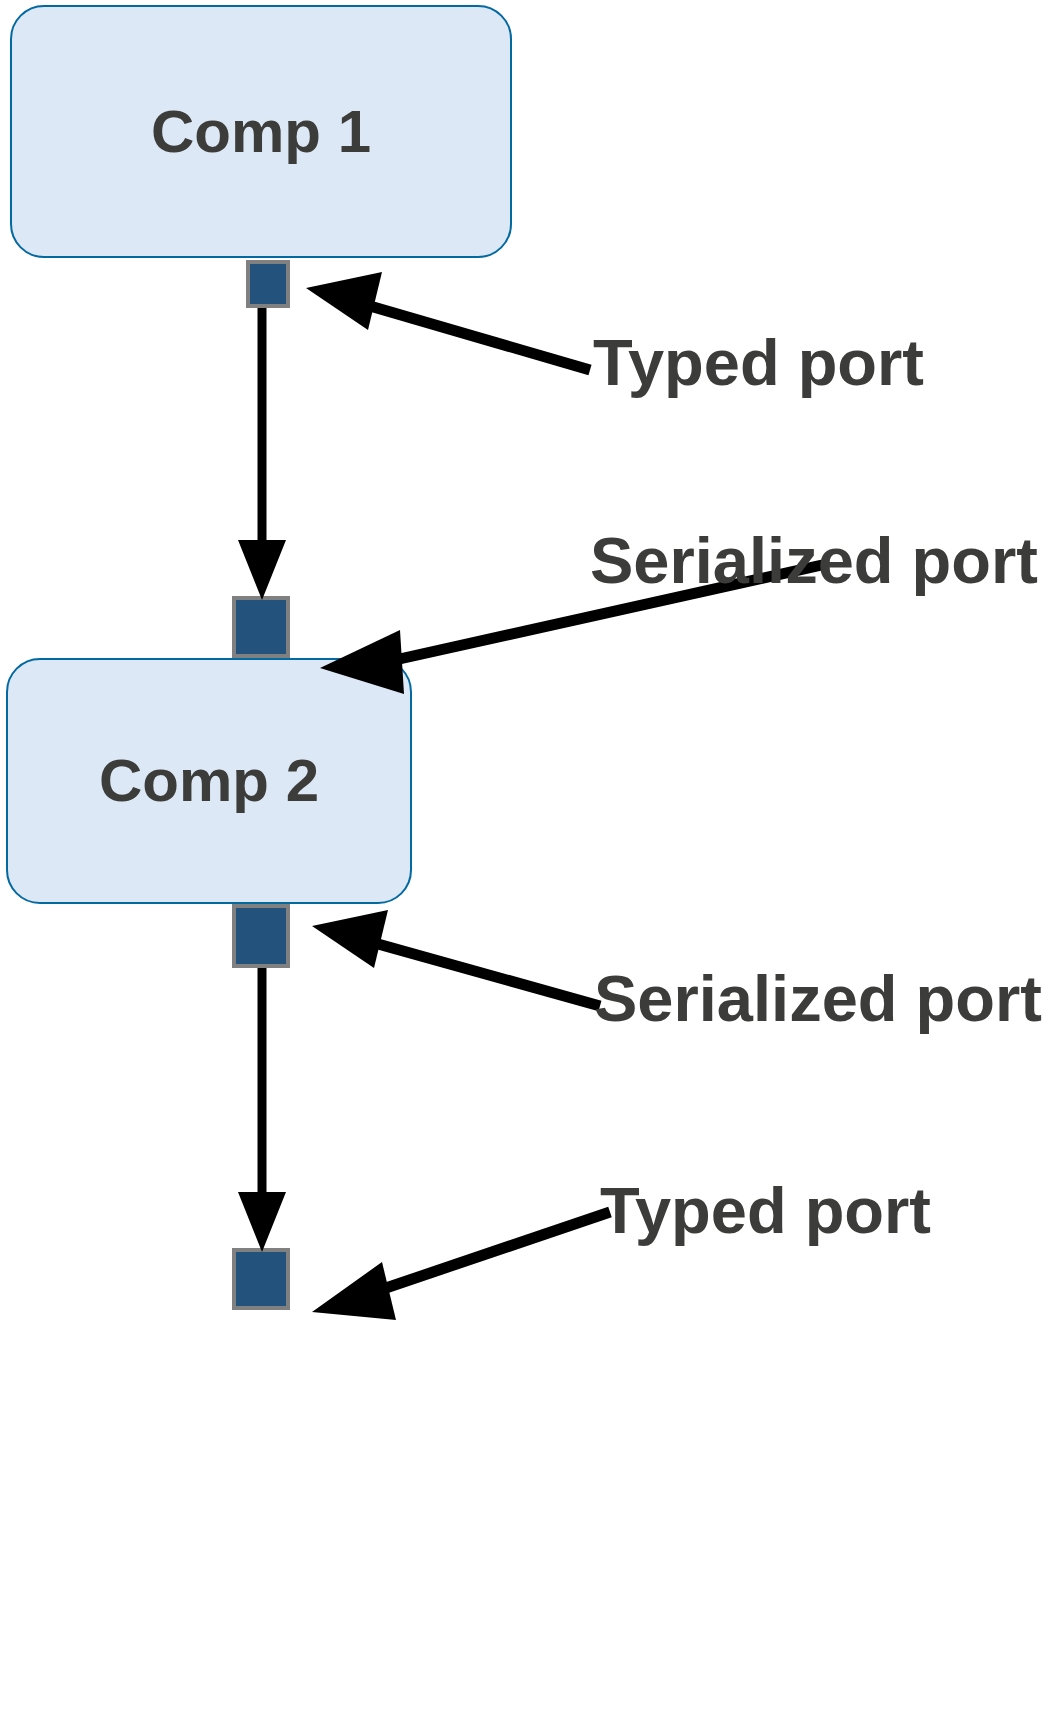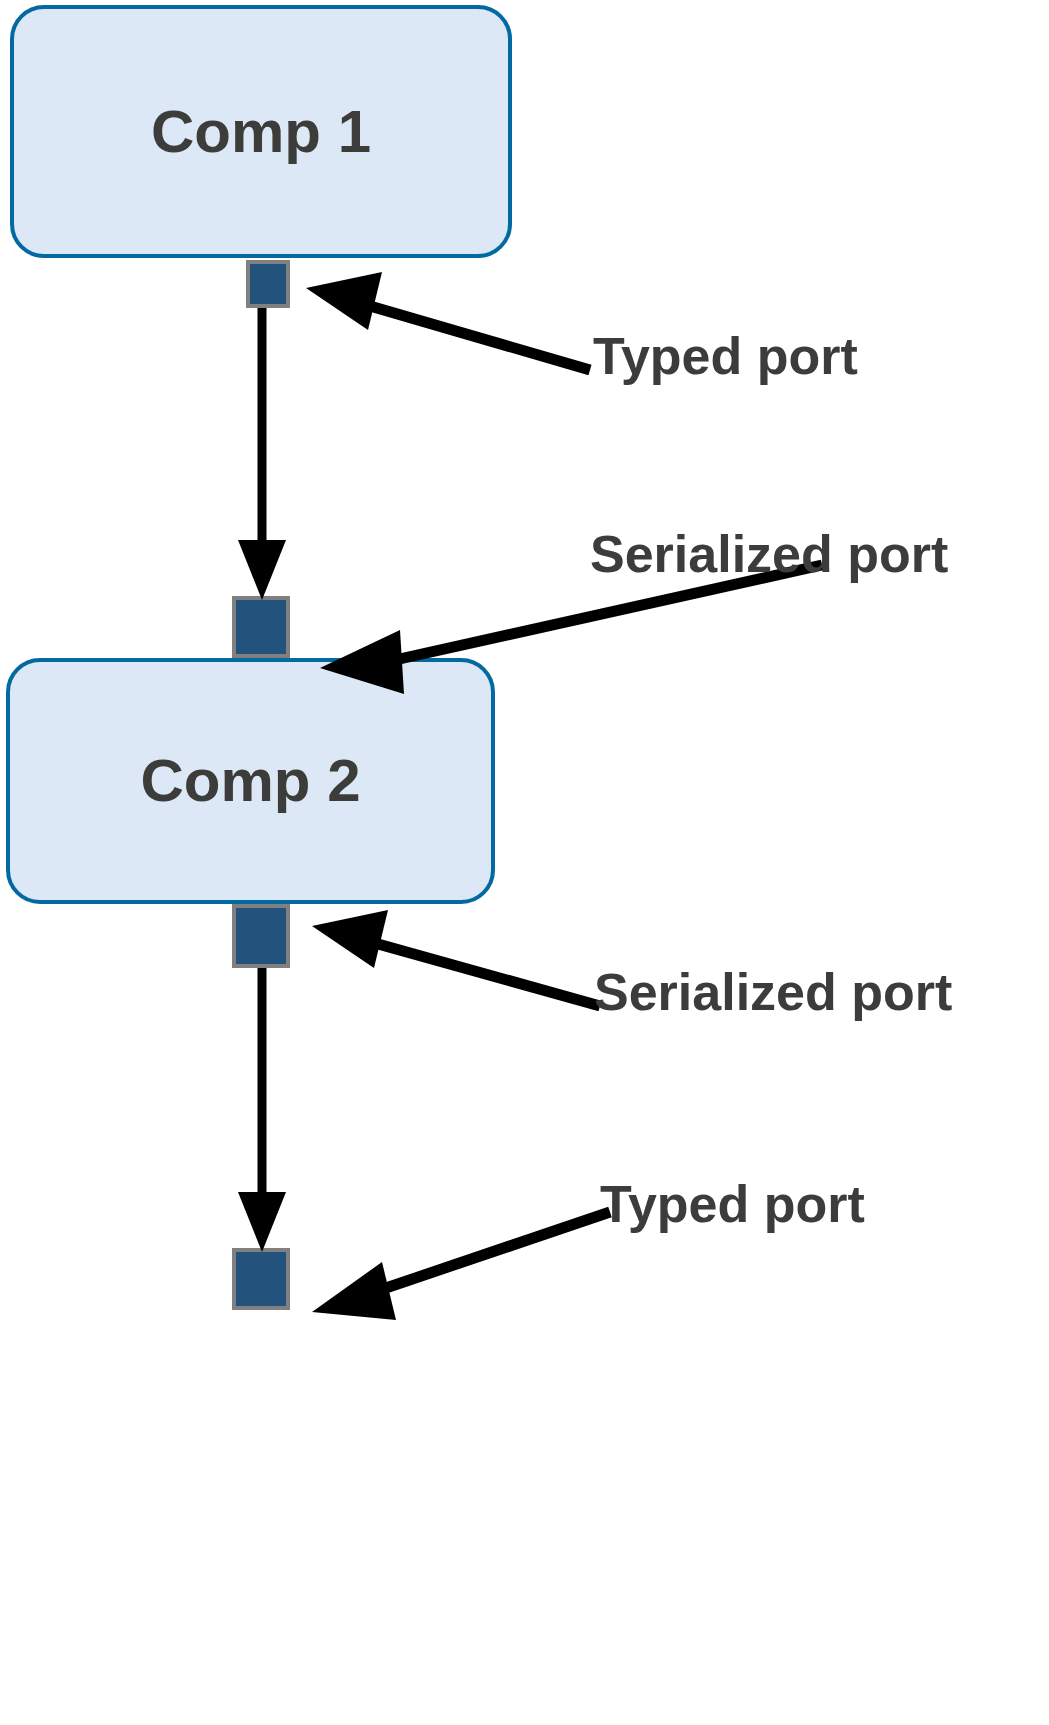--- a/index.html
+++ b/index.html
@@ -14,21 +14,21 @@
     position: relative;
     width: 1049px;
     height: 1725px;
     background: #ffffff;
     overflow: hidden;
   }
   .comp-box {
     position: absolute;
     box-sizing: border-box;
     background: #dce8f5;
-    border: 4px solid #0369a1;
+    border: 2px solid #0369a1;
     border-radius: 34px;
     display: flex;
     align-items: center;
     justify-content: center;
   }
   .comp-label {
     font-family: "Liberation Sans", sans-serif;
     font-weight: bold;
     font-size: 60px;
     color: #3c3c3a;
@@ -39,21 +39,21 @@
   .port {
     position: absolute;
     box-sizing: border-box;
     background: #23527c;
     border: 4px solid #808080;
   }
   .ann-label {
     position: absolute;
     font-family: "Liberation Sans", sans-serif;
     font-weight: bold;
-    font-size: 52px;
+    font-size: 65px;
     color: #3c3c3a;
     white-space: nowrap;
     line-height: 1;
     user-select: none;
   }
   svg.overlay {
     position: absolute;
     left: 0;
     top: 0;
     width: 1049px;
@@ -65,21 +65,21 @@
 <body>
 
 <div id="canvas">
 
   <div class="comp-box" style="left:10px; top:5px; width:502px; height:253px;">
     <span class="comp-label">Comp 1</span>
   </div>
 
   <div class="port" style="left:246px; top:260px; width:44px; height:48px;"></div>
 
-  <div class="comp-box" style="left:6px; top:658px; width:489px; height:246px;">
+  <div class="comp-box" style="left:6px; top:658px; width:406px; height:246px;">
     <span class="comp-label">Comp 2</span>
   </div>
 
   <div class="port" style="left:232px; top:596px; width:58px; height:62px;"></div>
 
   <div class="port" style="left:232px; top:904px; width:58px; height:64px;"></div>
 
 
   <div class="port" style="left:232px; top:1248px; width:58px; height:62px;"></div>
 

